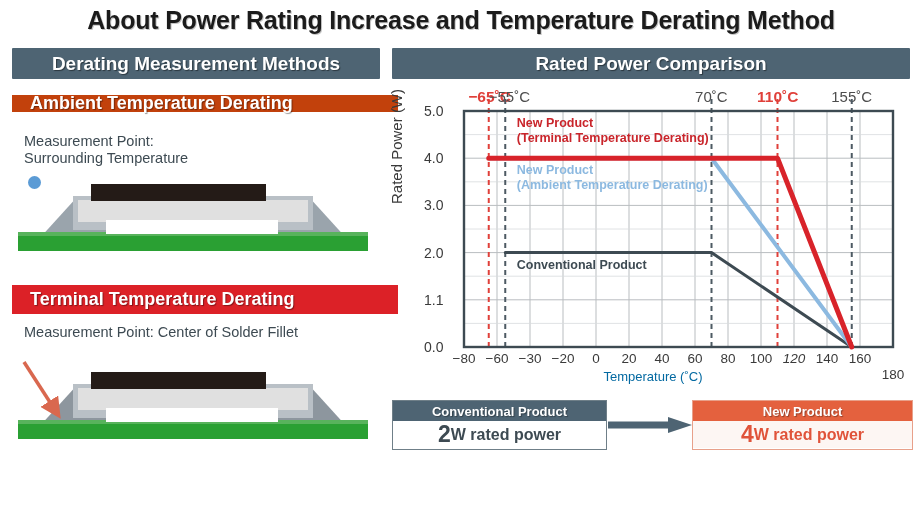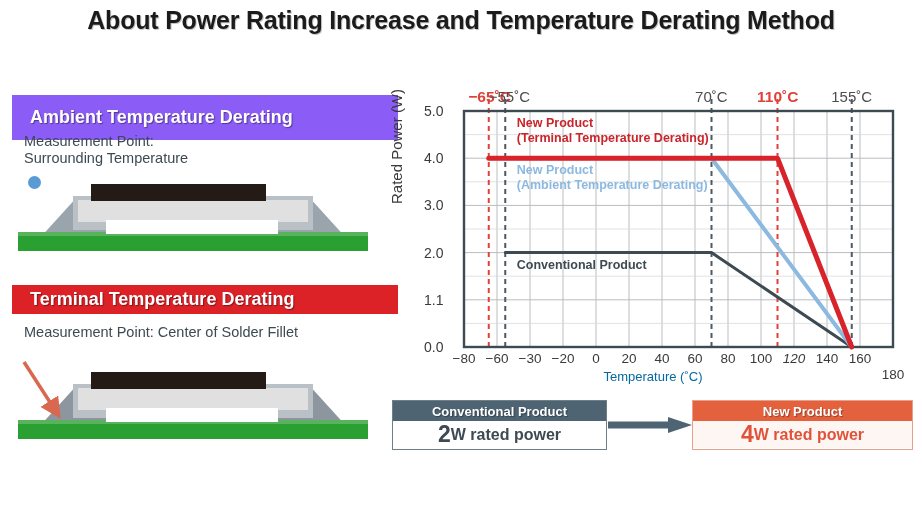--- a/index.html
+++ b/index.html
@@ -23,21 +23,21 @@
     border-radius:1px;
   }
   #hdr-left{left:12px;top:48px;width:368px;height:31px;font-size:19px;}
   #hdr-right{left:392px;top:48px;width:518px;height:31px;font-size:19px;}
 
   .subbar{
     position:absolute;display:flex;align-items:center;
     color:#ffffff;font-weight:bold;font-size:18px;padding-left:18px;
     text-shadow:1px 1px 1px rgba(0,0,0,.40);
   }
-  #bar-ambient{left:12px;top:95px;width:368px;height:45px;background:#8b5cf6;}
+  #bar-ambient{left:12px;top:95px;width:368px;height:17px;background:#c2410c;}
   #bar-terminal{left:12px;top:285px;width:368px;height:29px;background:#dc2127;}
 
   .mp-text{
     position:absolute;color:#3d4a52;font-size:14.5px;line-height:17px;
     font-family:"Liberation Sans",sans-serif;
   }
   #mp-ambient{left:24px;top:133px;width:330px;}
   #mp-terminal{left:24px;top:324px;width:340px;}
 
   .bluedot{position:absolute;left:28px;top:176px;width:13px;height:13px;border-radius:50%;
@@ -95,20 +95,21 @@
     text-shadow:1px 1px 1px rgba(0,0,0,.35);
   }
 </style>
 </head>
 <body>
 
 <div class="page">
 
   <div class="title">About Power Rating Increase and Temperature Derating Method</div>
 
+  <div class="hdr" id="hdr-left">Derating Measurement Methods</div>
 
   <div class="subbar" id="bar-ambient">Ambient Temperature Derating</div>
 
   <div class="mp-text" id="mp-ambient">
     <div>Measurement Point:</div>
     <div>Surrounding Temperature</div>
   </div>
   <div class="bluedot"></div>
 
   <div class="device" id="dev1">
@@ -138,20 +139,21 @@
       <rect x="0" y="62" width="350" height="17" fill="#2aa033"></rect>
       <rect x="0" y="60" width="350" height="4" fill="#58b35c"></rect>
       <rect x="55" y="24" width="240" height="34" fill="#b9c0c6"></rect>
       <rect x="60" y="28" width="230" height="22" fill="#e0e0e0"></rect>
       <rect x="88" y="48" width="172" height="14" fill="#ffffff"></rect>
       <rect x="73" y="12" width="175" height="17" fill="#241b17"></rect>
       <line x1="6" y1="2" x2="37" y2="50" stroke="#d9684f" stroke-width="3.5" marker-end="url(#ah)"></line>
     </svg>
   </div>
 
+  <div class="hdr" id="hdr-right">Rated Power Comparison</div>
 
   <div class="chartwrap">
 
     <div id="topmarkers">
         <div class="toplabel red" style="left: 76.25px; top: 4px;">−65˚C</div>
         <div class="toplabel gray" style="left: 96.75px; top: 4px;">−55˚C</div>
         <div class="toplabel gray" style="left: 303.1px; top: 4px;">70˚C</div>
         <div class="toplabel red" style="left: 365px; top: 4px;">110˚C</div>
         <div class="toplabel gray" style="left: 439.25px; top: 4px;">155˚C</div>
       </div>

